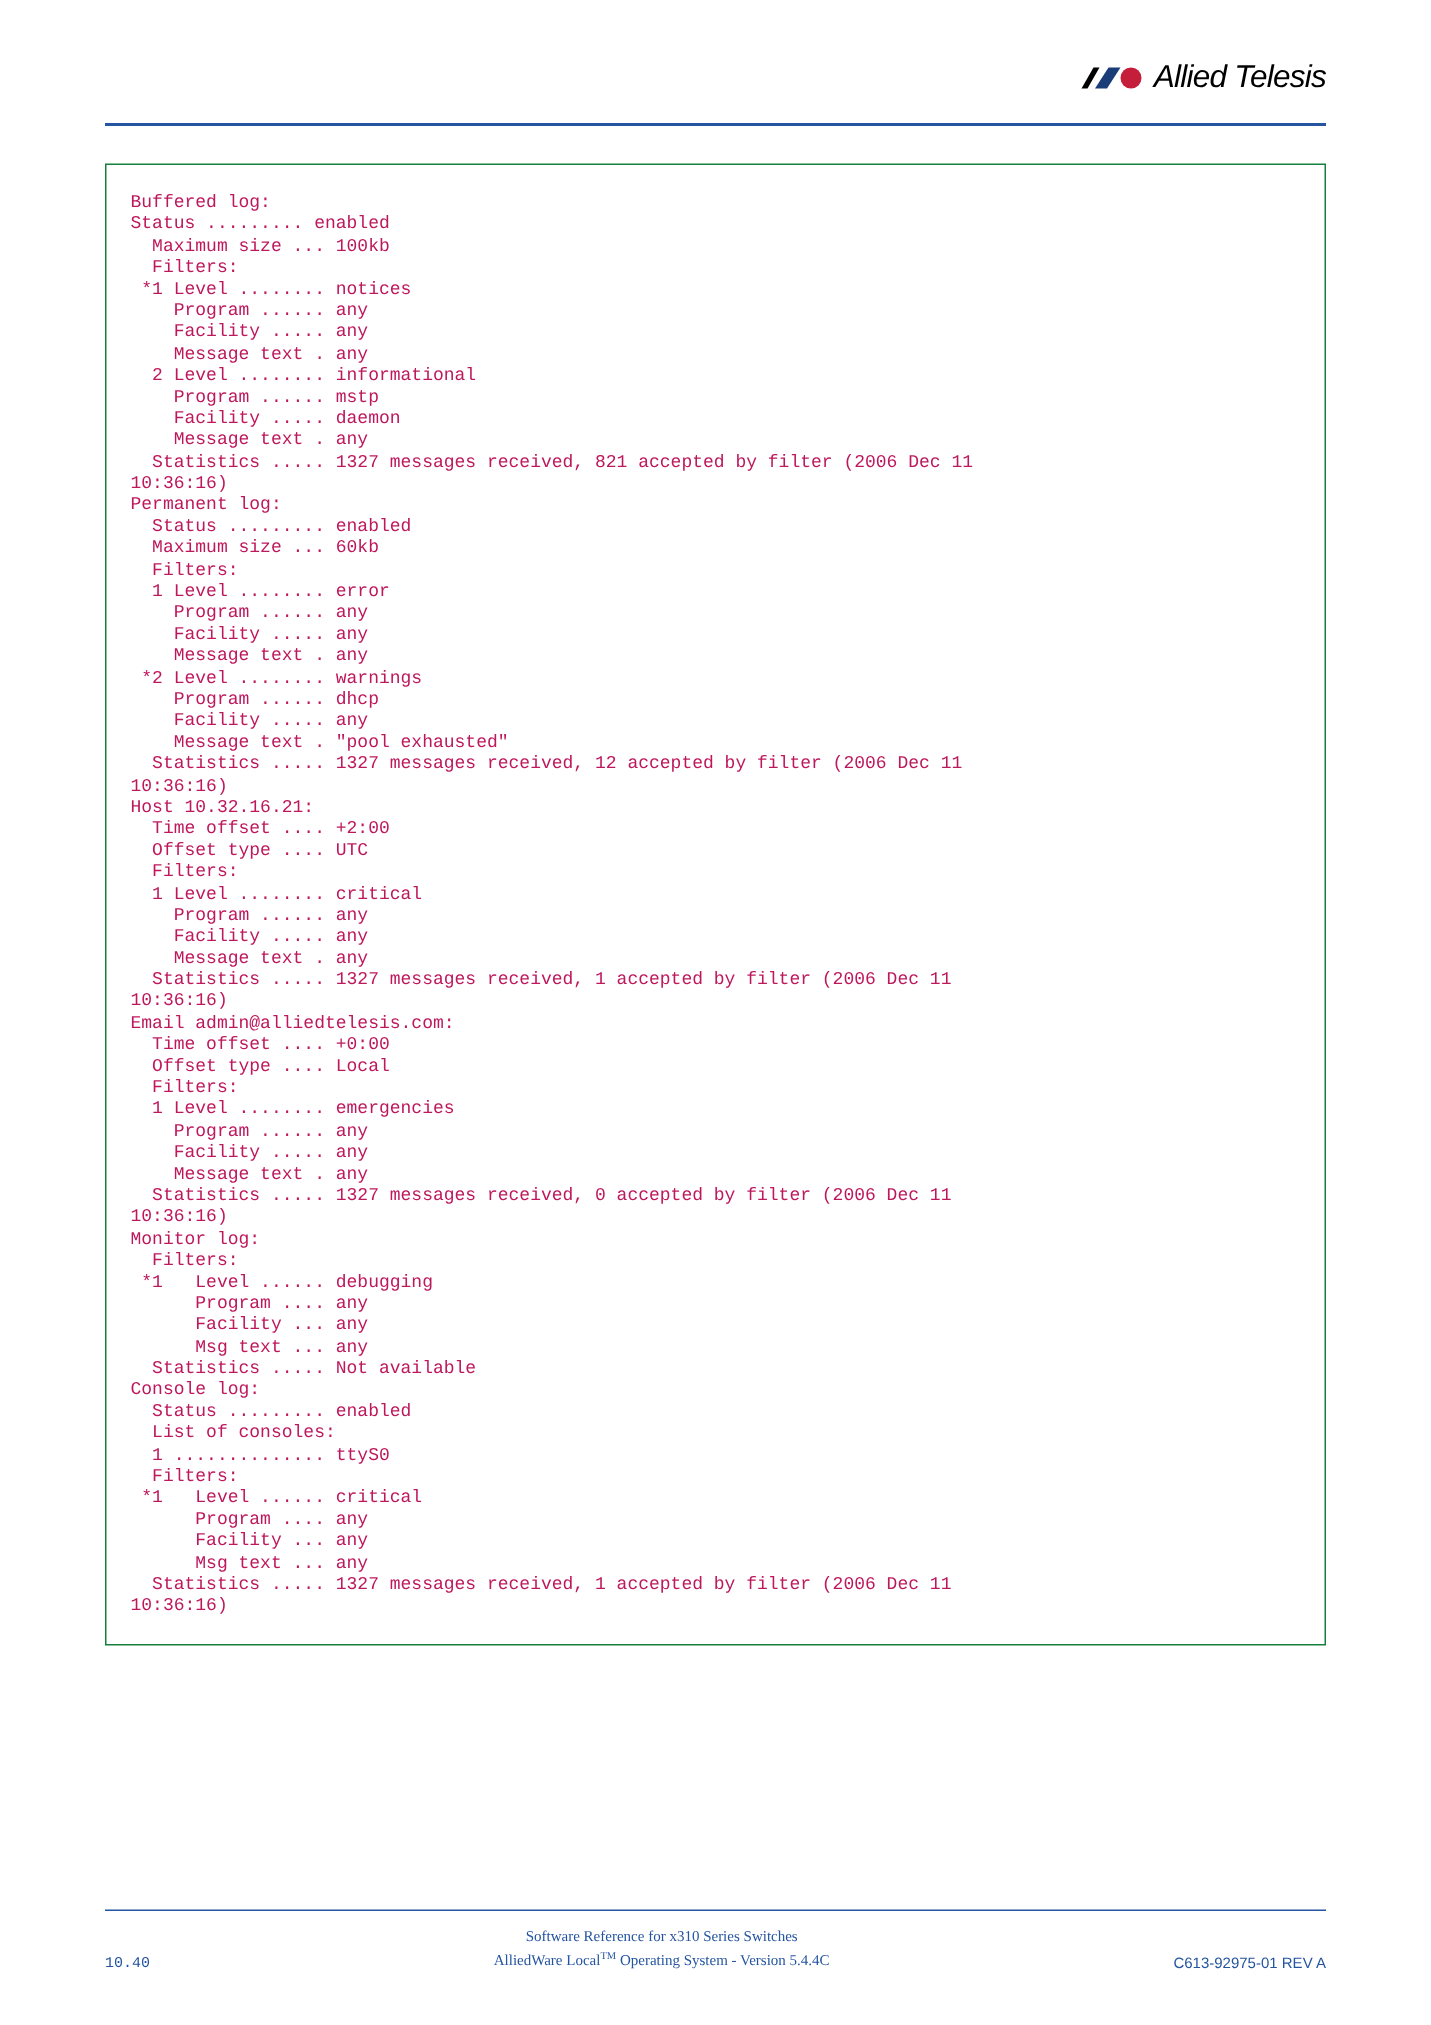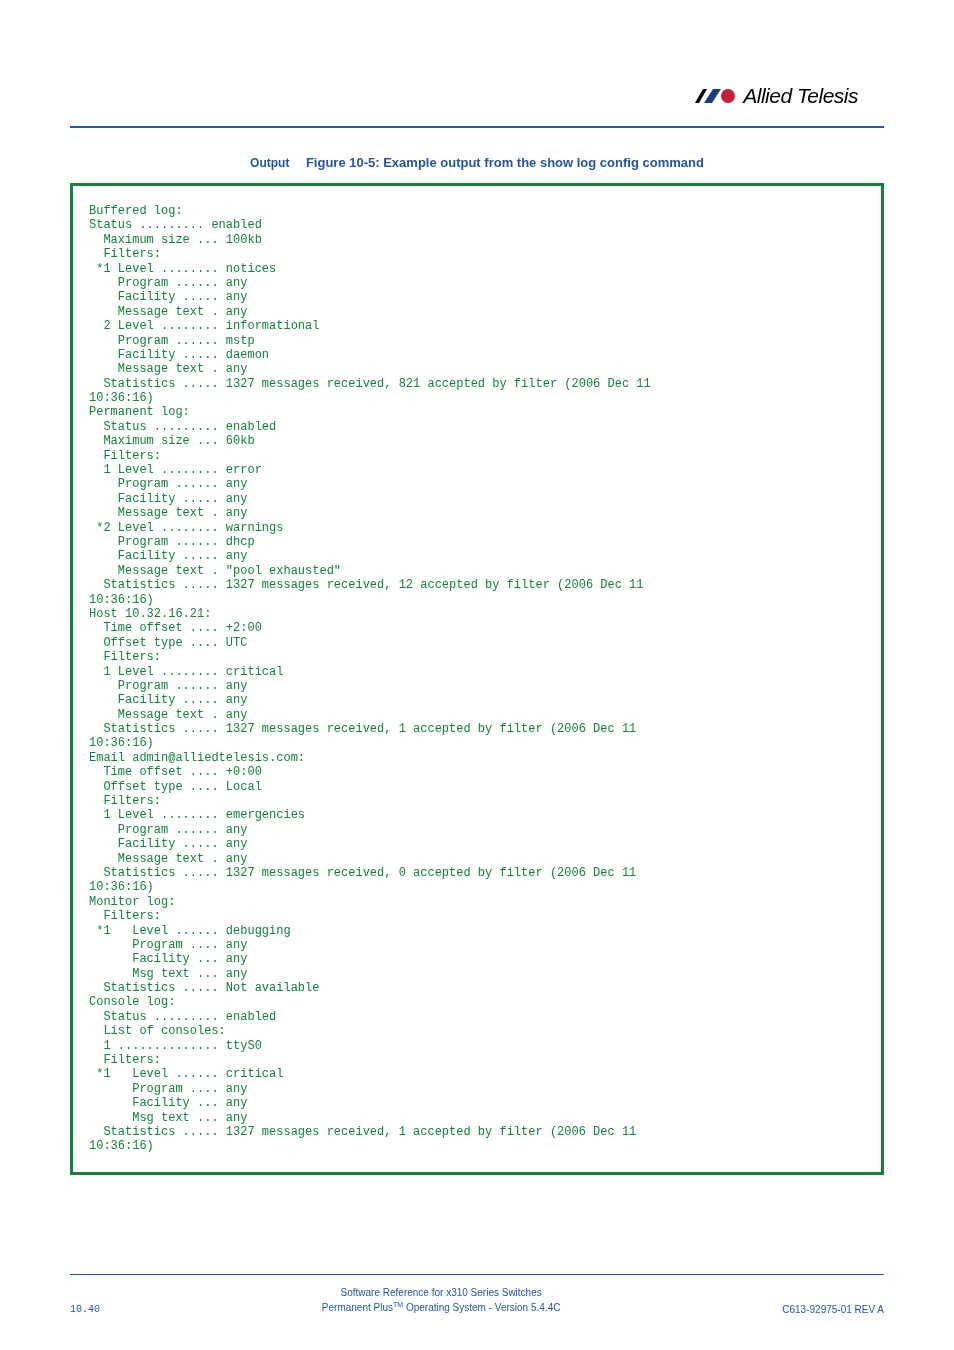--- a/index.html
+++ b/index.html
@@ -11,22 +11,21 @@
       width: 954px;
       height: 1350px;
       background: #ffffff;
       font-family: Arial, Helvetica, sans-serif;
       position: relative;
     }
     .header {
       display: flex;
       justify-content: flex-end;
       align-items: center;
-      padding: 40px 96px 10px 70px;
-      margin-top: 44px;
+      padding: 40px 70px 10px 70px;
     }
     .logo {
       display: flex;
       align-items: center;
       gap: 6px;
     }
     .logo-graphic {
       display: flex;
       align-items: center;
     }
@@ -54,27 +53,27 @@
       font-weight: bold;
       font-size: 12px;
       margin-right: 12px;
     }
     .figure-title {
       color: #2555a0;
       font-weight: bold;
       font-size: 13px;
     }
     .output-box {
-      border: 3px solid #15803d;
+      border: 1px solid #15803d;
       padding: 18px 16px;
       font-family: "Courier New", Courier, monospace;
       font-size: 12px;
       line-height: 1.2;
       white-space: pre;
-      color: #15803d;
+      color: #be185d;
     }
     .footer {
       position: absolute;
       bottom: 35px;
       left: 70px;
       right: 70px;
     }
     .footer-rule {
       border: none;
       border-top: 1px solid #2555a0;
@@ -88,20 +87,21 @@
     .footer-left {
       color: #2555a0;
       font-size: 10px;
       font-family: Liberation Mono, monospace;
     }
     .footer-center {
       text-align: center;
       color: #2555a0;
       font-size: 10px;
       line-height: 1.5;
+      font-family: Liberation Serif, serif;
     }
     .footer-center-line1 {
       display: block;
     }
     .footer-center-line2 {
       display: block;
     }
     .tm {
       font-size: 7px;
       vertical-align: super;
@@ -122,24 +122,20 @@
         <path d="M 11 16 L 20 2 L 28 2 L 19 16 Z" fill="#1a3d7a"></path>
         <circle cx="35" cy="9" r="7" fill="#c41e3a"></circle>
       </svg>
     </span>
     <span class="logo-text">Allied Telesis</span>
   </div>
 </div>
 <hr class="header-rule">
 
 <div class="output-section">
-  <div class="output-header">
-    <span class="output-label">Output</span>
-    <span class="figure-title">Figure 10-5: Example output from the show log config command</span>
-  </div>
   <div class="output-box">Buffered log:
 Status ......... enabled
   Maximum size ... 100kb
   Filters:
  *1 Level ........ notices
     Program ...... any
     Facility ..... any
     Message text . any
   2 Level ........ informational
     Program ...... mstp
@@ -201,18 +197,18 @@
 10:36:16)</div>
 </div>
 
 <div class="footer">
   <hr class="footer-rule">
   <div class="footer-content">
     <div class="footer-left">10.40</div>
     <div class="footer-center">
       <span class="footer-center-line1">Software Reference for x310 Series Switches</span>
       <span class="footer-center-line2">
-        <span>Permanent Plus</span><span class="tm">TM</span><span> Operating System  - Version 5.4.4C</span>
+        <span>AlliedWare Local</span><span class="tm">TM</span><span> Operating System  - Version 5.4.4C</span>
       </span>
     </div>
     <div class="footer-right">C613-92975-01 REV A</div>
   </div>
 </div>
 
 </body></html>

